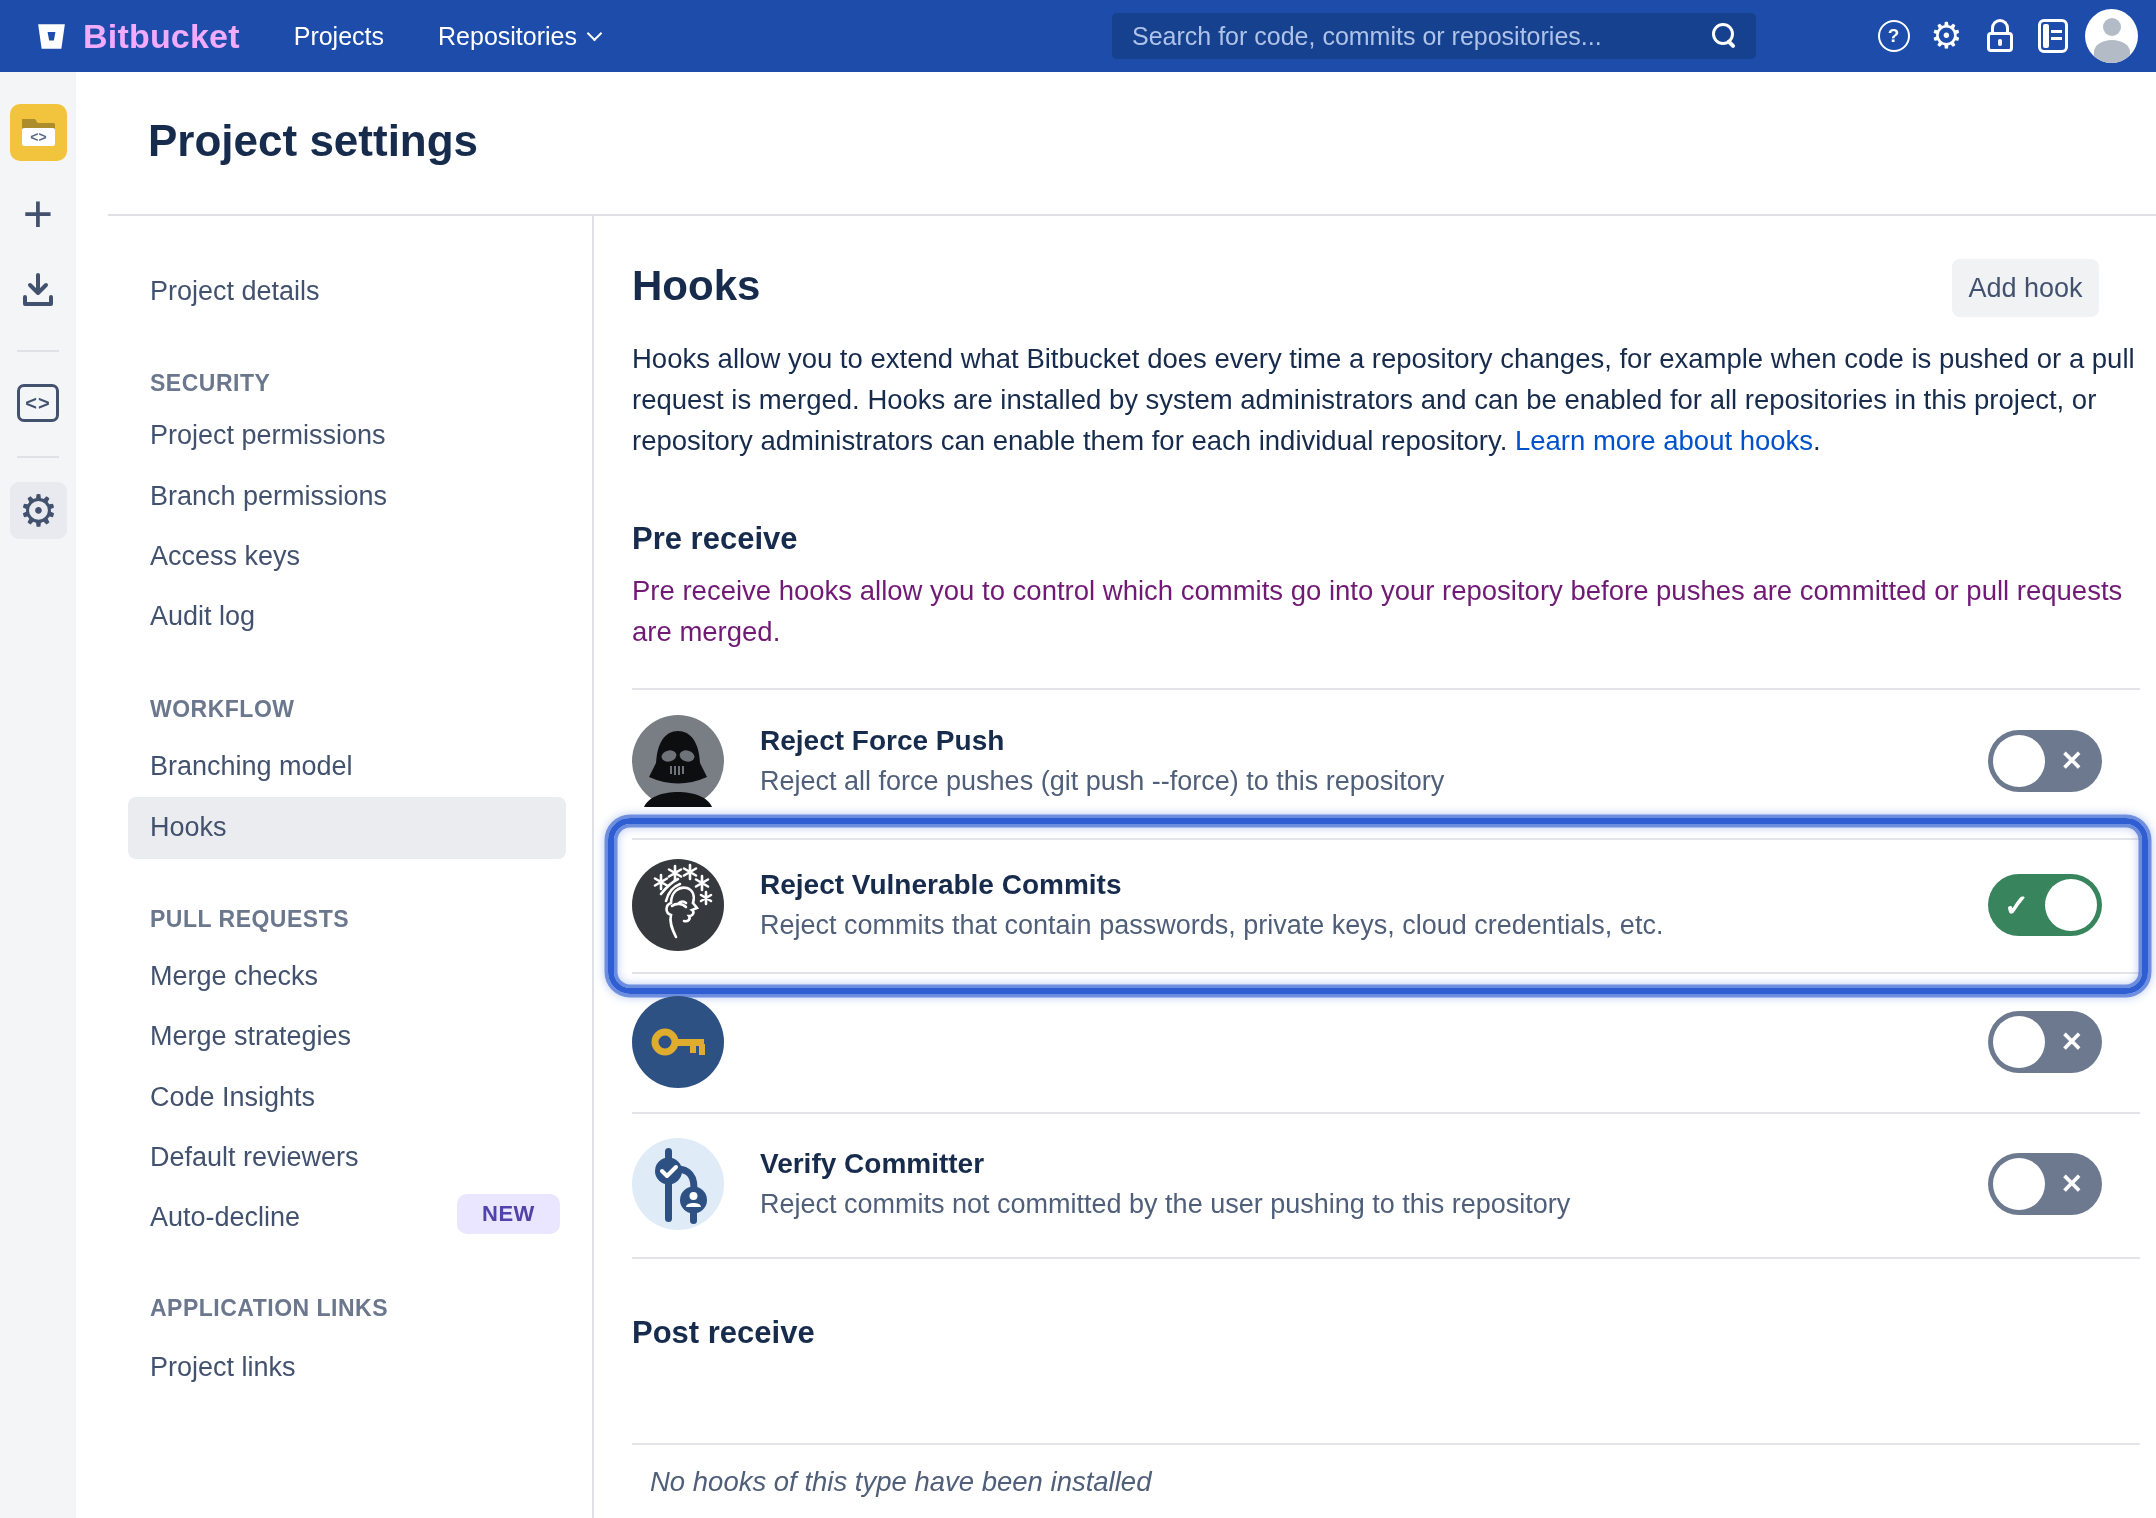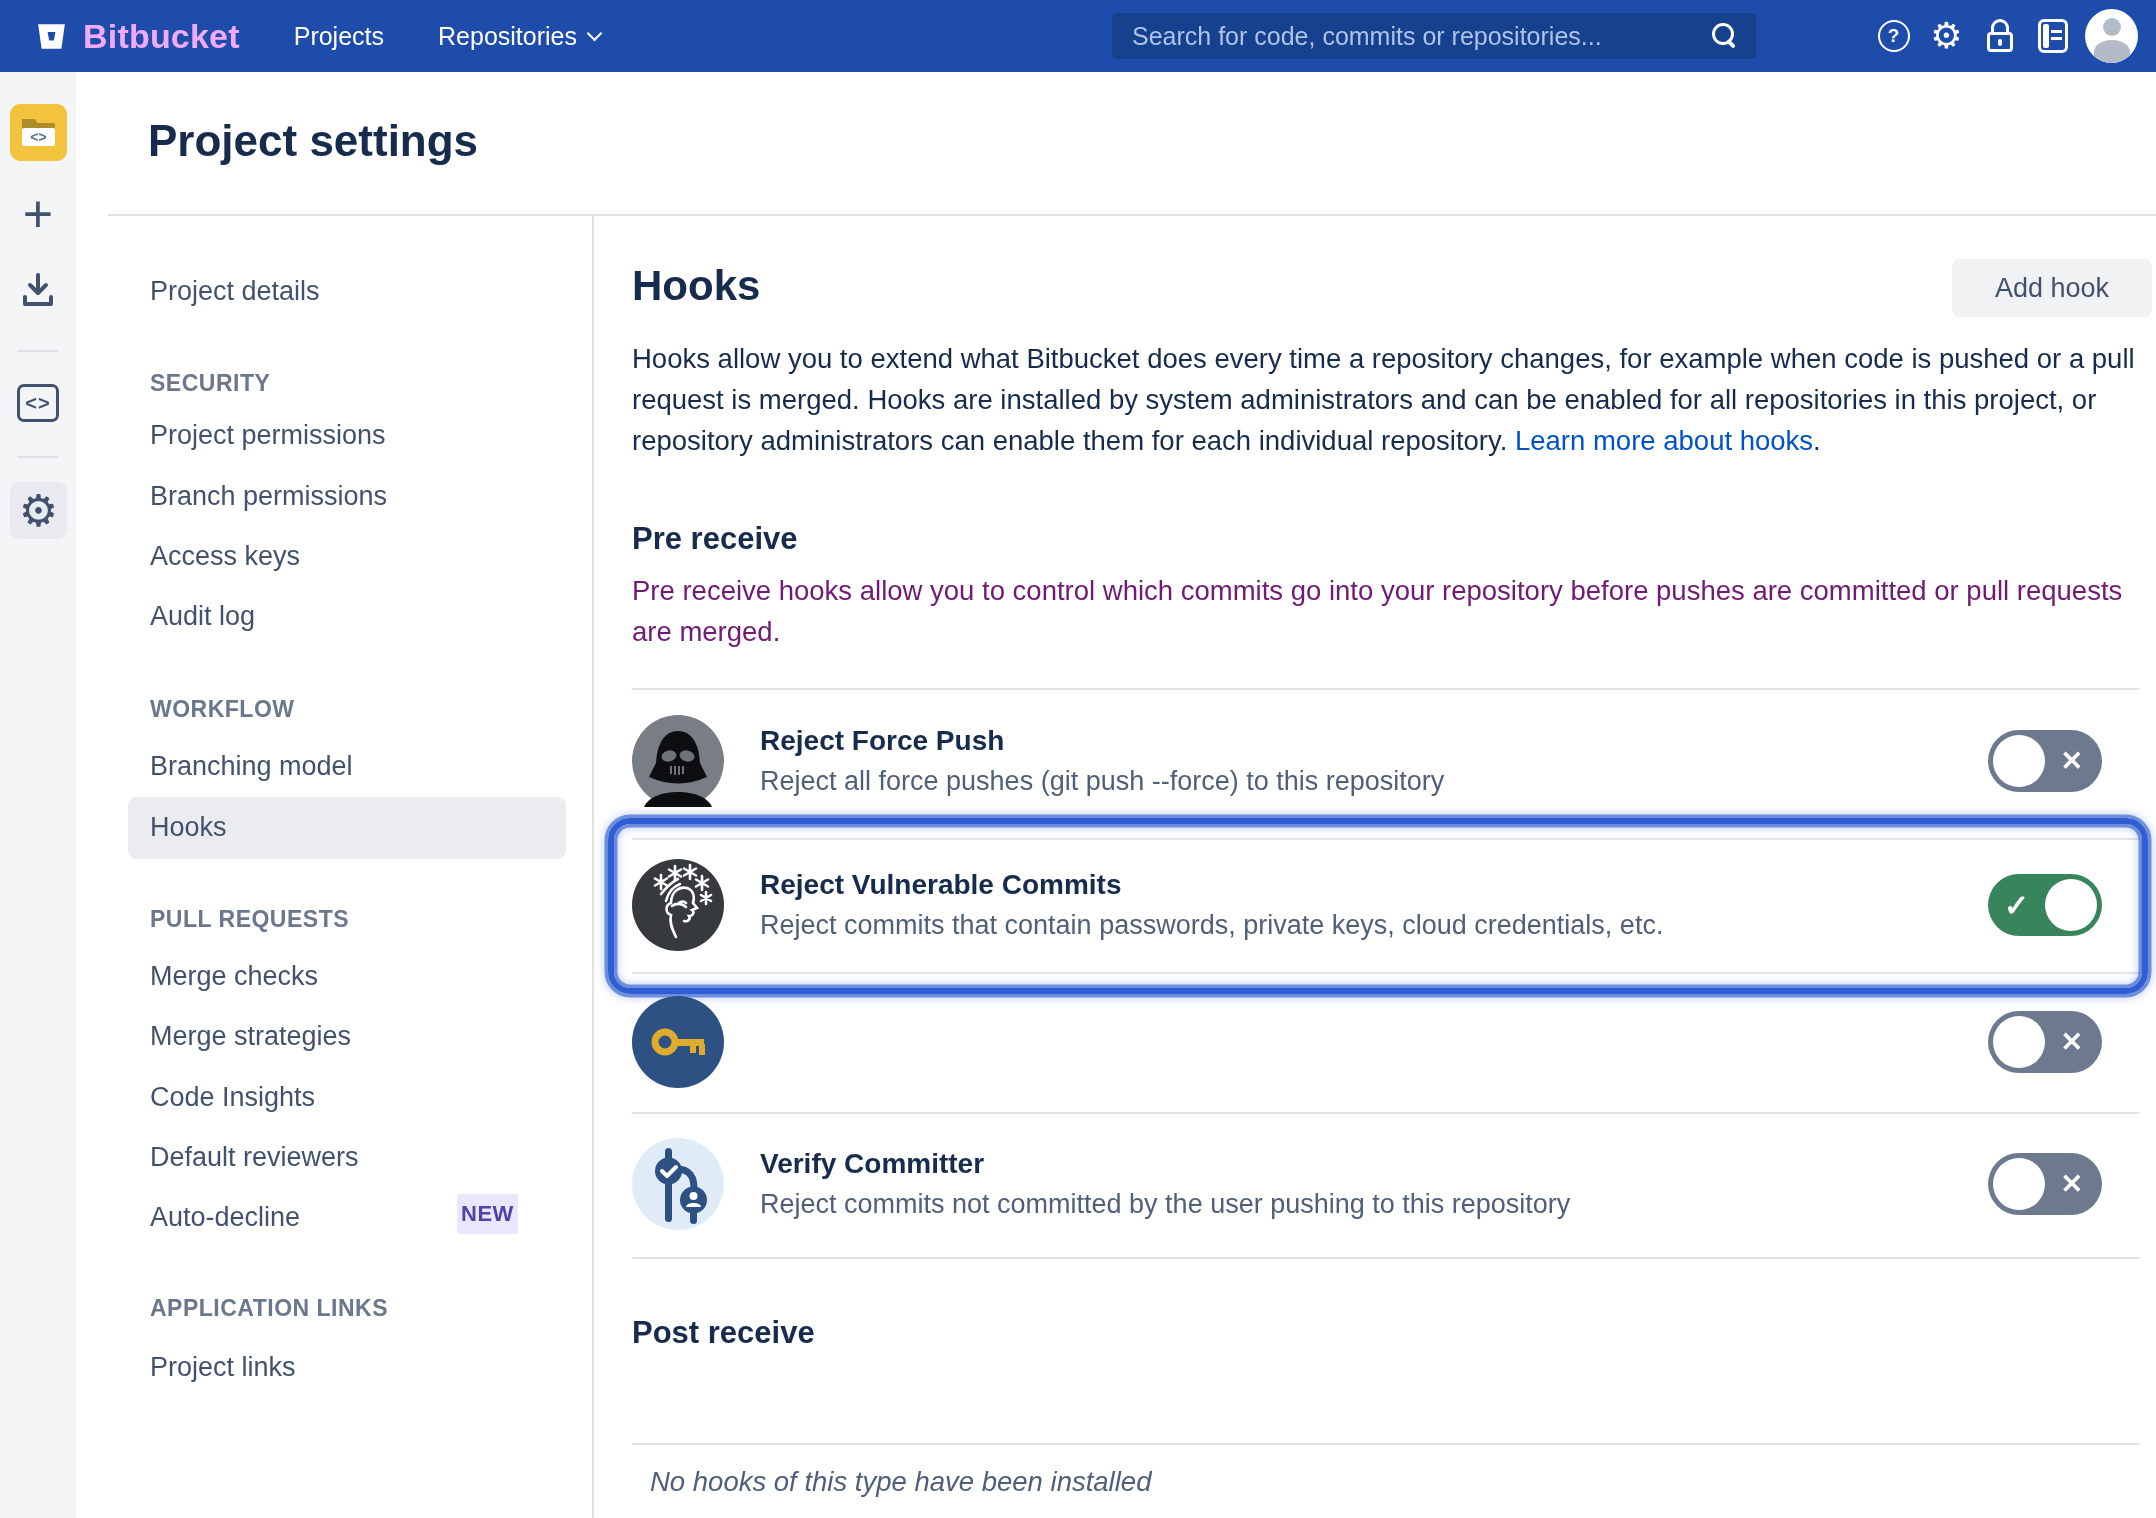--- a/index.html
+++ b/index.html
@@ -47,25 +47,25 @@
   .rail-gear { color:#42526E; font-size:44px; line-height:1; }
 
   
   .page-title { position:absolute; left:148px; top:116px; font-size:44px; font-weight:700; color:#172B4D; }
   .hdr-divider { position:absolute; left:108px; top:214px; width:2048px; height:2px; background:#DFE1E6; }
   .nav-vdivider { position:absolute; left:592px; top:215px; width:2px; height:1303px; background:#DFE1E6; }
   .nav-item { position:absolute; left:150px; font-size:27px; color:#42526E; cursor:pointer; white-space:nowrap; }
   .nav-header { position:absolute; left:150px; font-size:23px; font-weight:700; color:#6B778C; letter-spacing:.5px; }
   .nav-selected-bg { position:absolute; left:128px; top:797px; width:438px; height:62px; background:#EBECF0; border-radius:8px; cursor:pointer; }
   .nav-item.selected { color:#42526E; }
-  .new-badge { position:absolute; left:457px; top:1194px; background:#EAE6FF; color:#5243AA; font-size:22px; font-weight:700; padding:7px 4px; border-radius:2px; letter-spacing:.5px; }
+  .new-badge { position:absolute; left:457px; top:1194px; background:#EAE6FF; color:#5243AA; font-size:22px; font-weight:700; padding:7px 25px; border-radius:10px; letter-spacing:.5px; }
 
   
   .main-h2 { position:absolute; left:632px; top:262px; font-size:42px; font-weight:700; color:#172B4D; }
-  .add-hook-btn { position:absolute; left:1952px; top:259px; width:200px; height:58px; background:#F1F2F4; border:none; border-radius:8px; color:#42526E; font-size:27px; font-family:"Liberation Sans", sans-serif; cursor:pointer; }
+  .add-hook-btn { position:absolute; left:1952px; top:259px; width:147px; height:58px; background:#F1F2F4; border:none; border-radius:8px; color:#42526E; font-size:27px; font-family:"Liberation Sans", sans-serif; cursor:pointer; }
   .intro { position:absolute; left:632px; top:338px; width:1512px; font-size:27.5px; line-height:41px; color:#172B4D; }
   .intro a { color:#0052CC; text-decoration:none; cursor:pointer; }
   .h3 { position:absolute; left:632px; font-size:31px; font-weight:700; color:#172B4D; }
   .section-desc { position:absolute; left:632px; width:1512px; font-size:27.5px; line-height:41px; color:#701a75; }
   .hdivider { position:absolute; left:632px; width:1508px; height:2px; background:#E2E4E9; }
 
   .hook-row { position:absolute; left:632px; width:1508px; display:flex; align-items:center; }
   .hook-avatar { width:92px; height:92px; flex:0 0 92px; margin-right:36px; }
   .hook-texts { display:flex; flex-direction:column; gap:9px; }
   .hook-title { font-size:28px; font-weight:700; color:#172B4D; }

